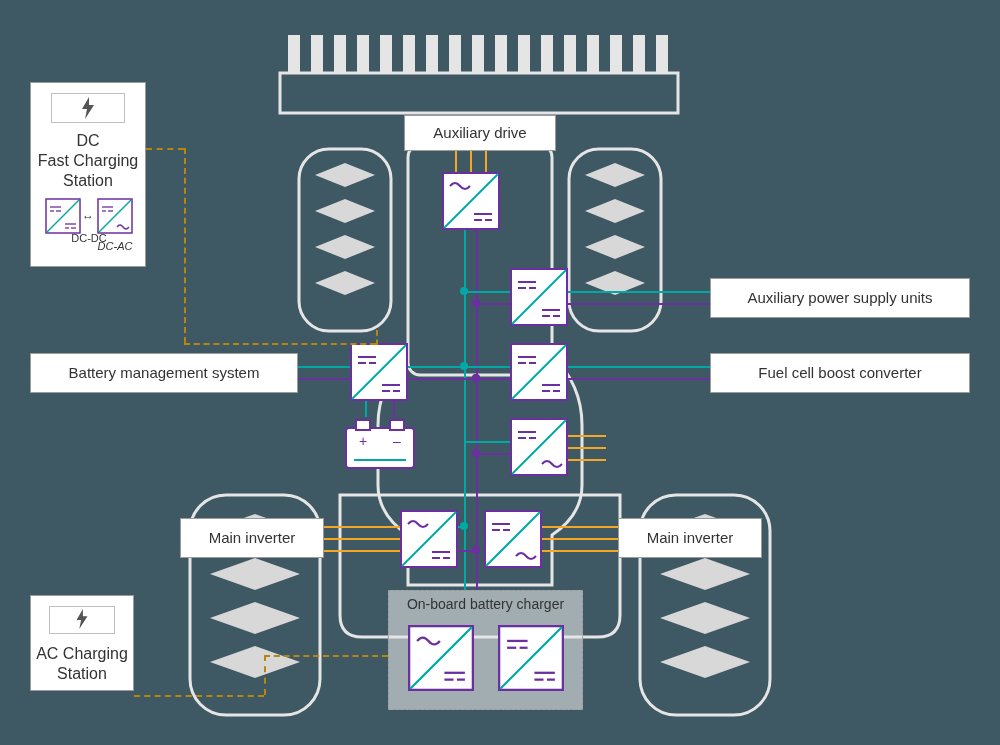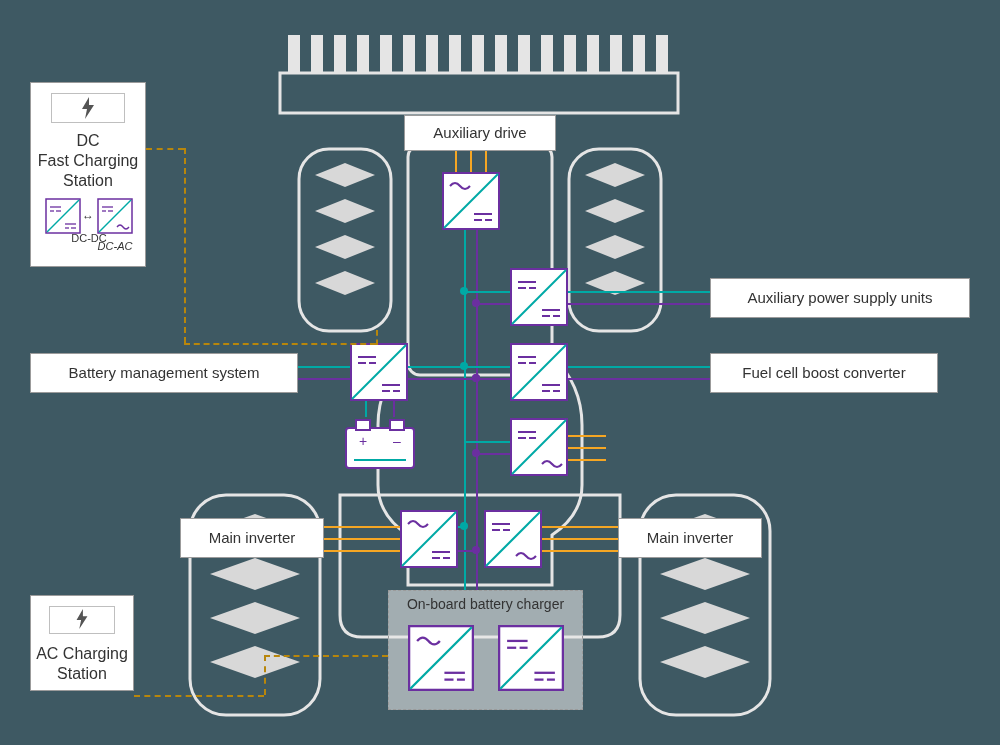--- a/index.html
+++ b/index.html
@@ -240,21 +240,21 @@
     <line x1="32" y1="42" x2="50" y2="42" stroke="#6B2FA0" stroke-width="2"></line>
       <line x1="32" y1="48" x2="40" y2="48" stroke="#6B2FA0" stroke-width="2"></line>
       <line x1="43" y1="48" x2="50" y2="48" stroke="#6B2FA0" stroke-width="2"></line>
   </svg>
 
   <div class="ln teal-line vln" style="left:464px;top:568px;height:22px;"></div>
   <div class="ln purple-line vln" style="left:476px;top:568px;height:22px;"></div>
 
   <div class="label-box" style="left:404px;top:115px;width:152px;height:36px;">Auxiliary drive</div>
   <div class="label-box" style="left:710px;top:278px;width:260px;height:40px;">Auxiliary power supply units</div>
-  <div class="label-box" style="left:710px;top:353px;width:228px;height:40px;">Fuel cell boost converter</div>
+  <div class="label-box" style="left:710px;top:353px;width:260px;height:40px;">Fuel cell boost converter</div>
   <div class="label-box" style="left:30px;top:353px;width:268px;height:40px;">Battery management system</div>
   <div class="label-box" style="left:180px;top:518px;width:144px;height:40px;">Main inverter</div>
   <div class="label-box" style="left:618px;top:518px;width:144px;height:40px;">Main inverter</div>
 
   <div class="charging-station" style="left:30px;top:82px;width:116px;height:185px;">
     <div class="cs-inner" style="left:20px;top:10px;right:20px;height:30px;"></div>
     <svg class="bolt" style="top:14px;width:16px;height:22px;" viewBox="0 0 16 22">
         <polygon points="9,0 2,12 7,12 5,22 14,8 9,8" fill="#555"></polygon>
       </svg>
     <div class="cs-text" style="top:48px;white-space:pre-line;">DC

